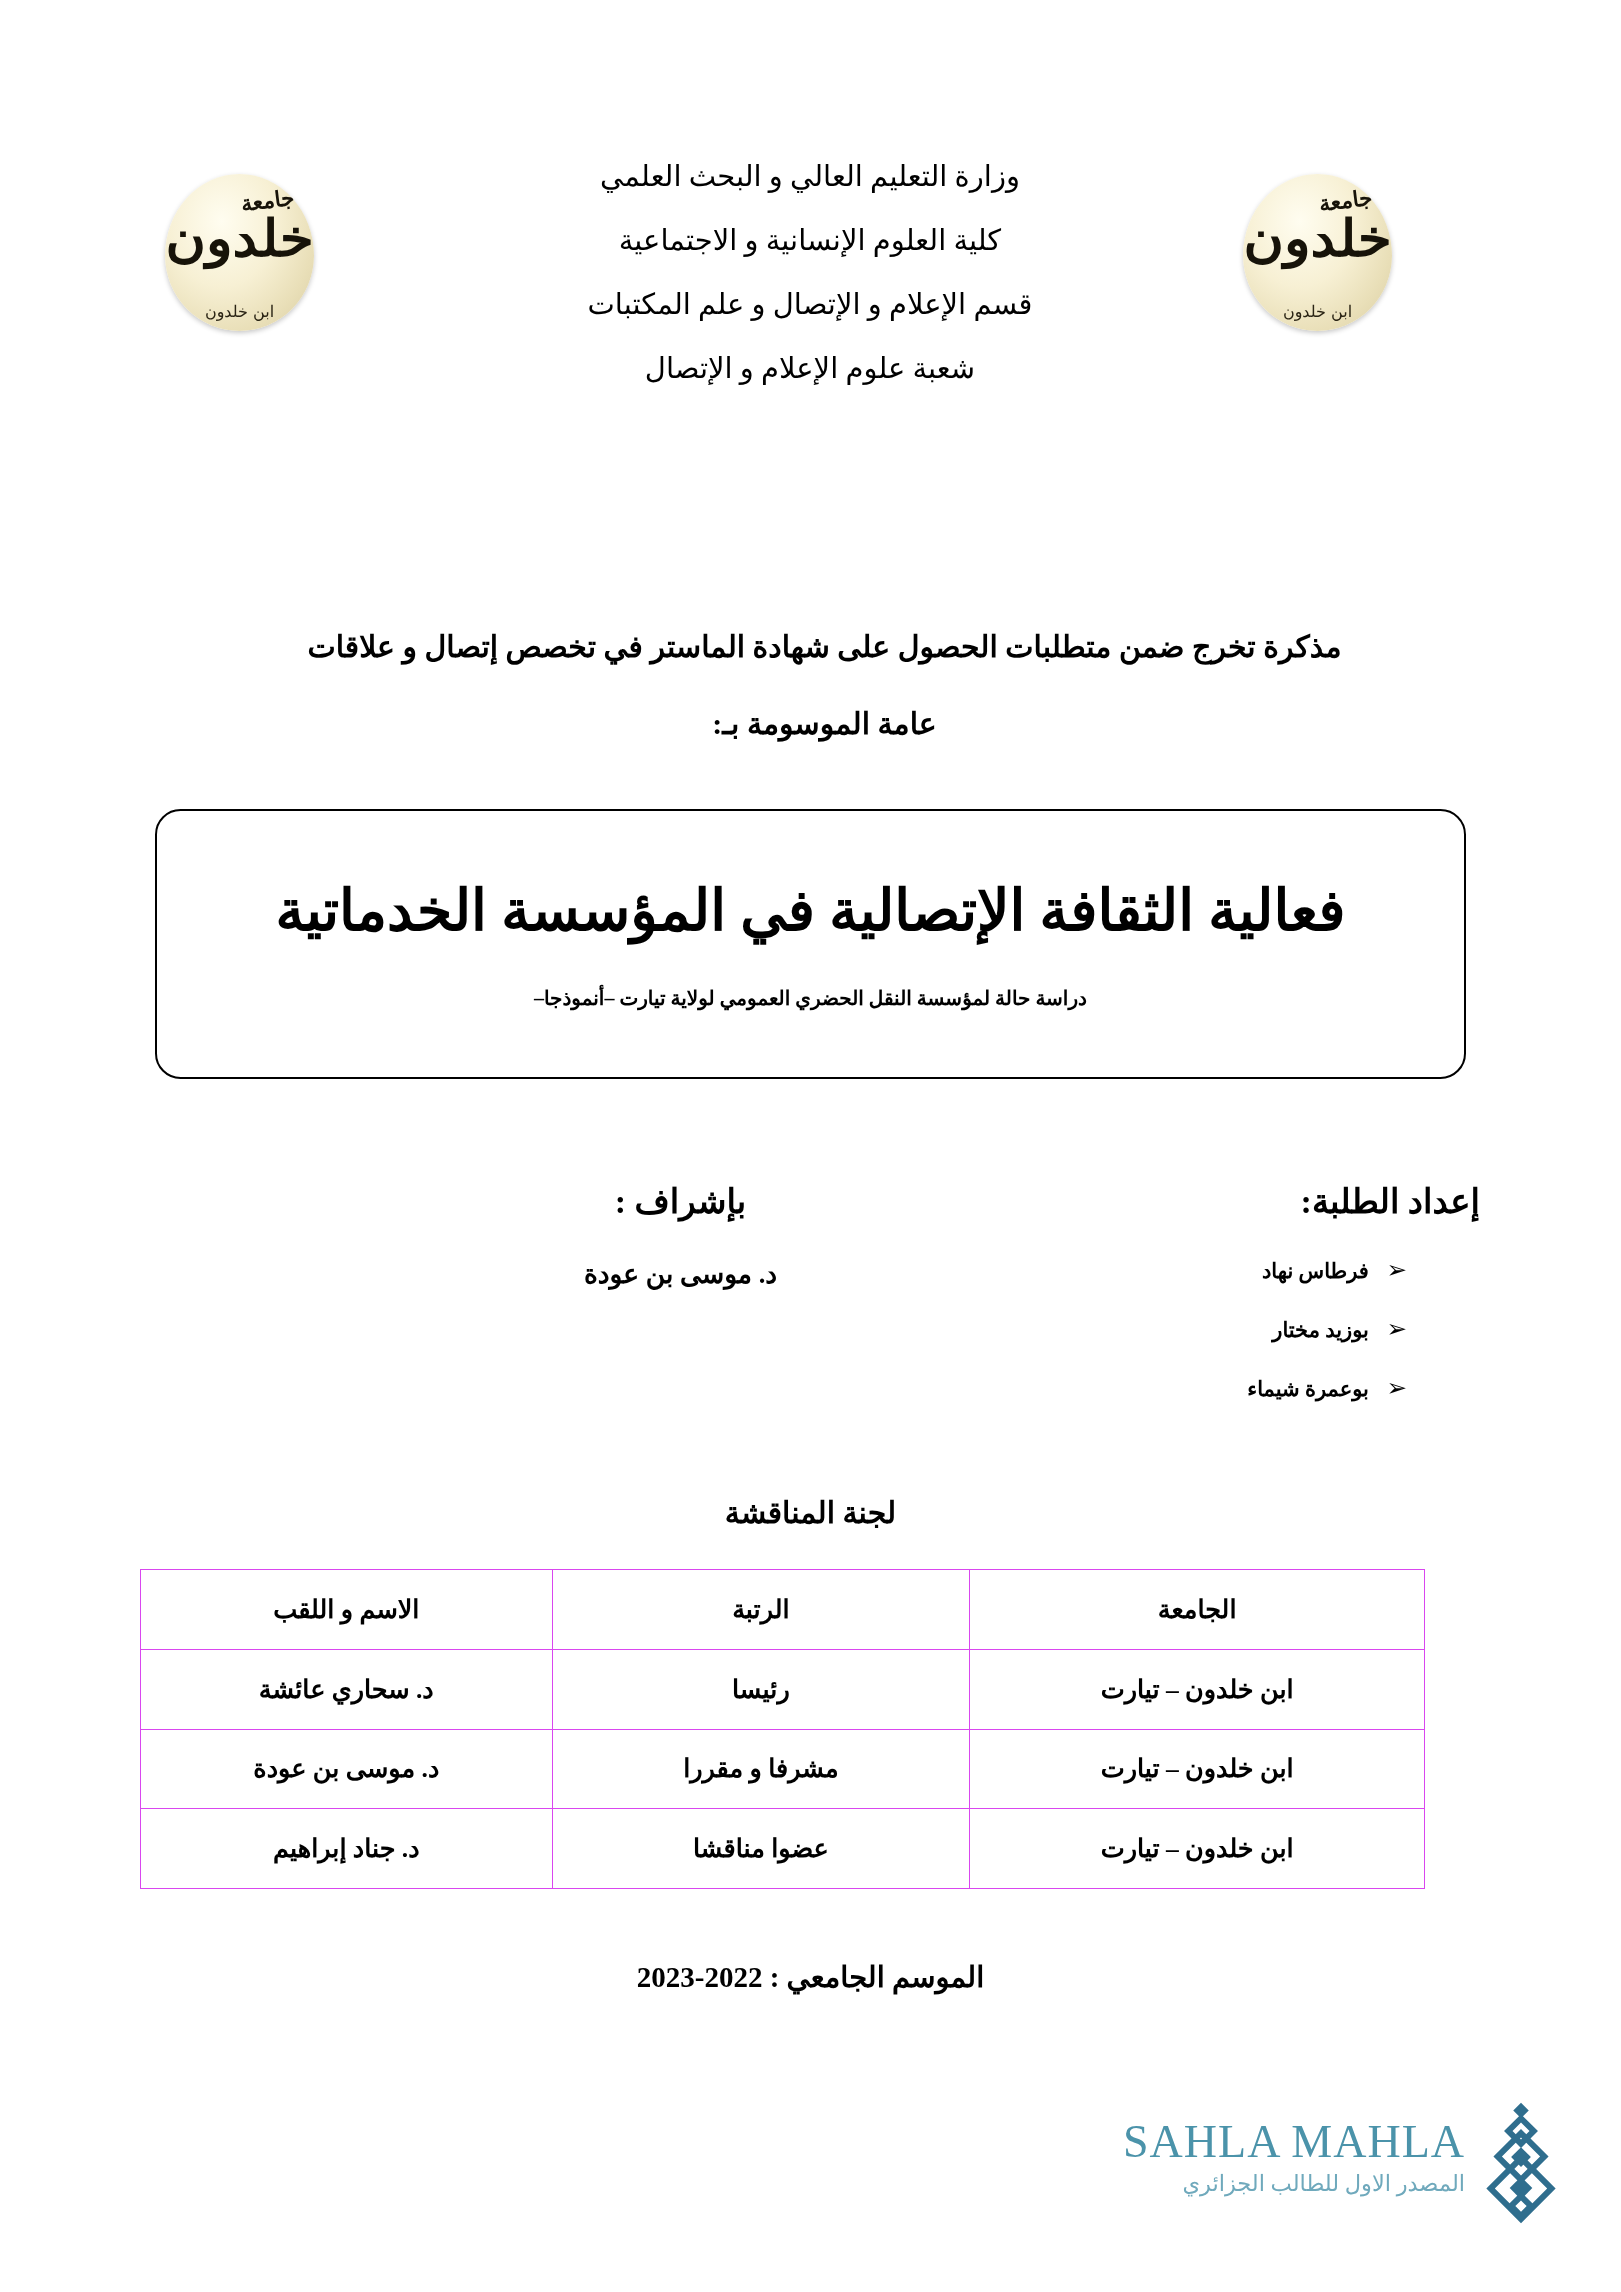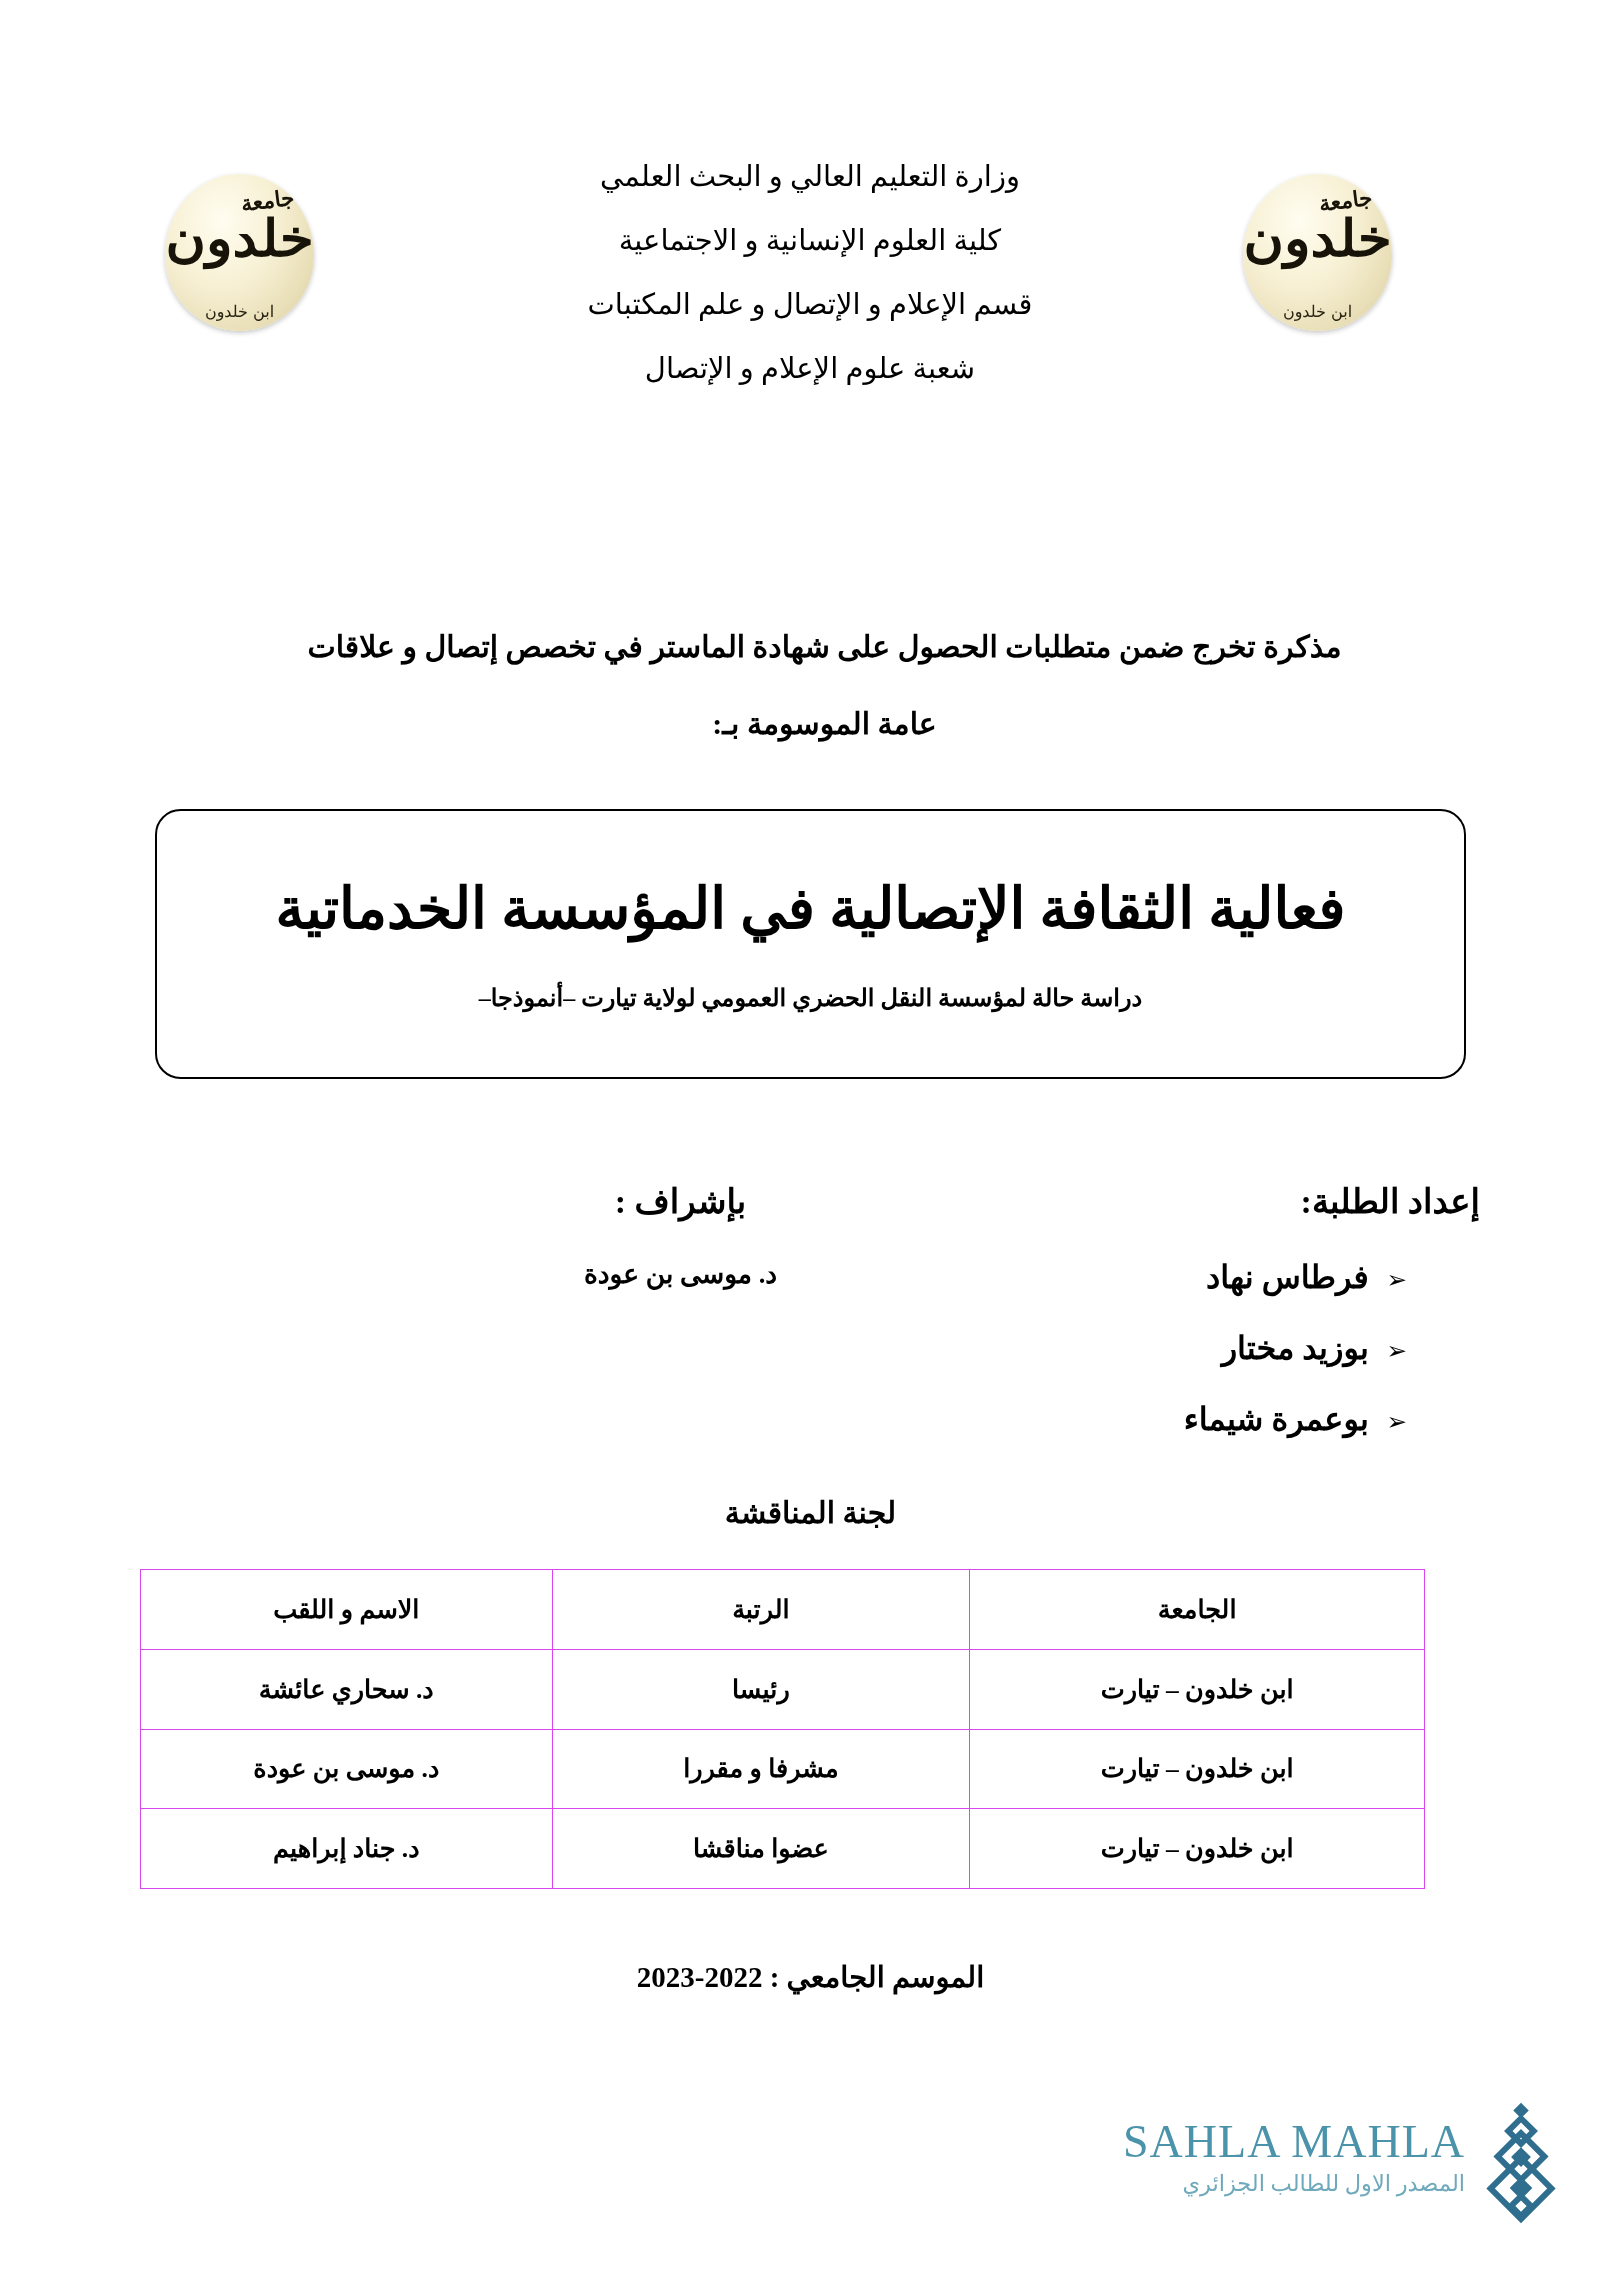--- a/index.html
+++ b/index.html
@@ -126,21 +126,21 @@
   }
   .main-title {
     font-size: 57px;
     font-weight: 700;
     line-height: 1.15;
     padding: 0 25.5px;
     font-family: "Liberation Serif", serif;
   }
   .sub-title {
     margin-top: 43px;
-    font-size: 24px;
+    font-size: 20px;
     font-weight: 700;
     font-family: "Liberation Serif", serif;
   }
 
   
   .people {
     position: absolute;
     top: 1181px;
     left: 147px;
     width: 1333px;
@@ -180,21 +180,21 @@
     margin-bottom: 33px;
     padding-right: 73px;
   }
   .student-bullet {
     font-size: 24.5px;
     line-height: 1;
     margin-left: 17.6px;
     font-family: "DejaVu Sans", sans-serif;
   }
   .student-name {
-    font-size: 32px;
+    font-size: 21px;
     font-weight: 700;
     font-family: "Liberation Serif", serif;
   }
 
   
   .committee-title {
     position: absolute;
     top: 1495px;
     left: 98px;
     width: 1425px;

